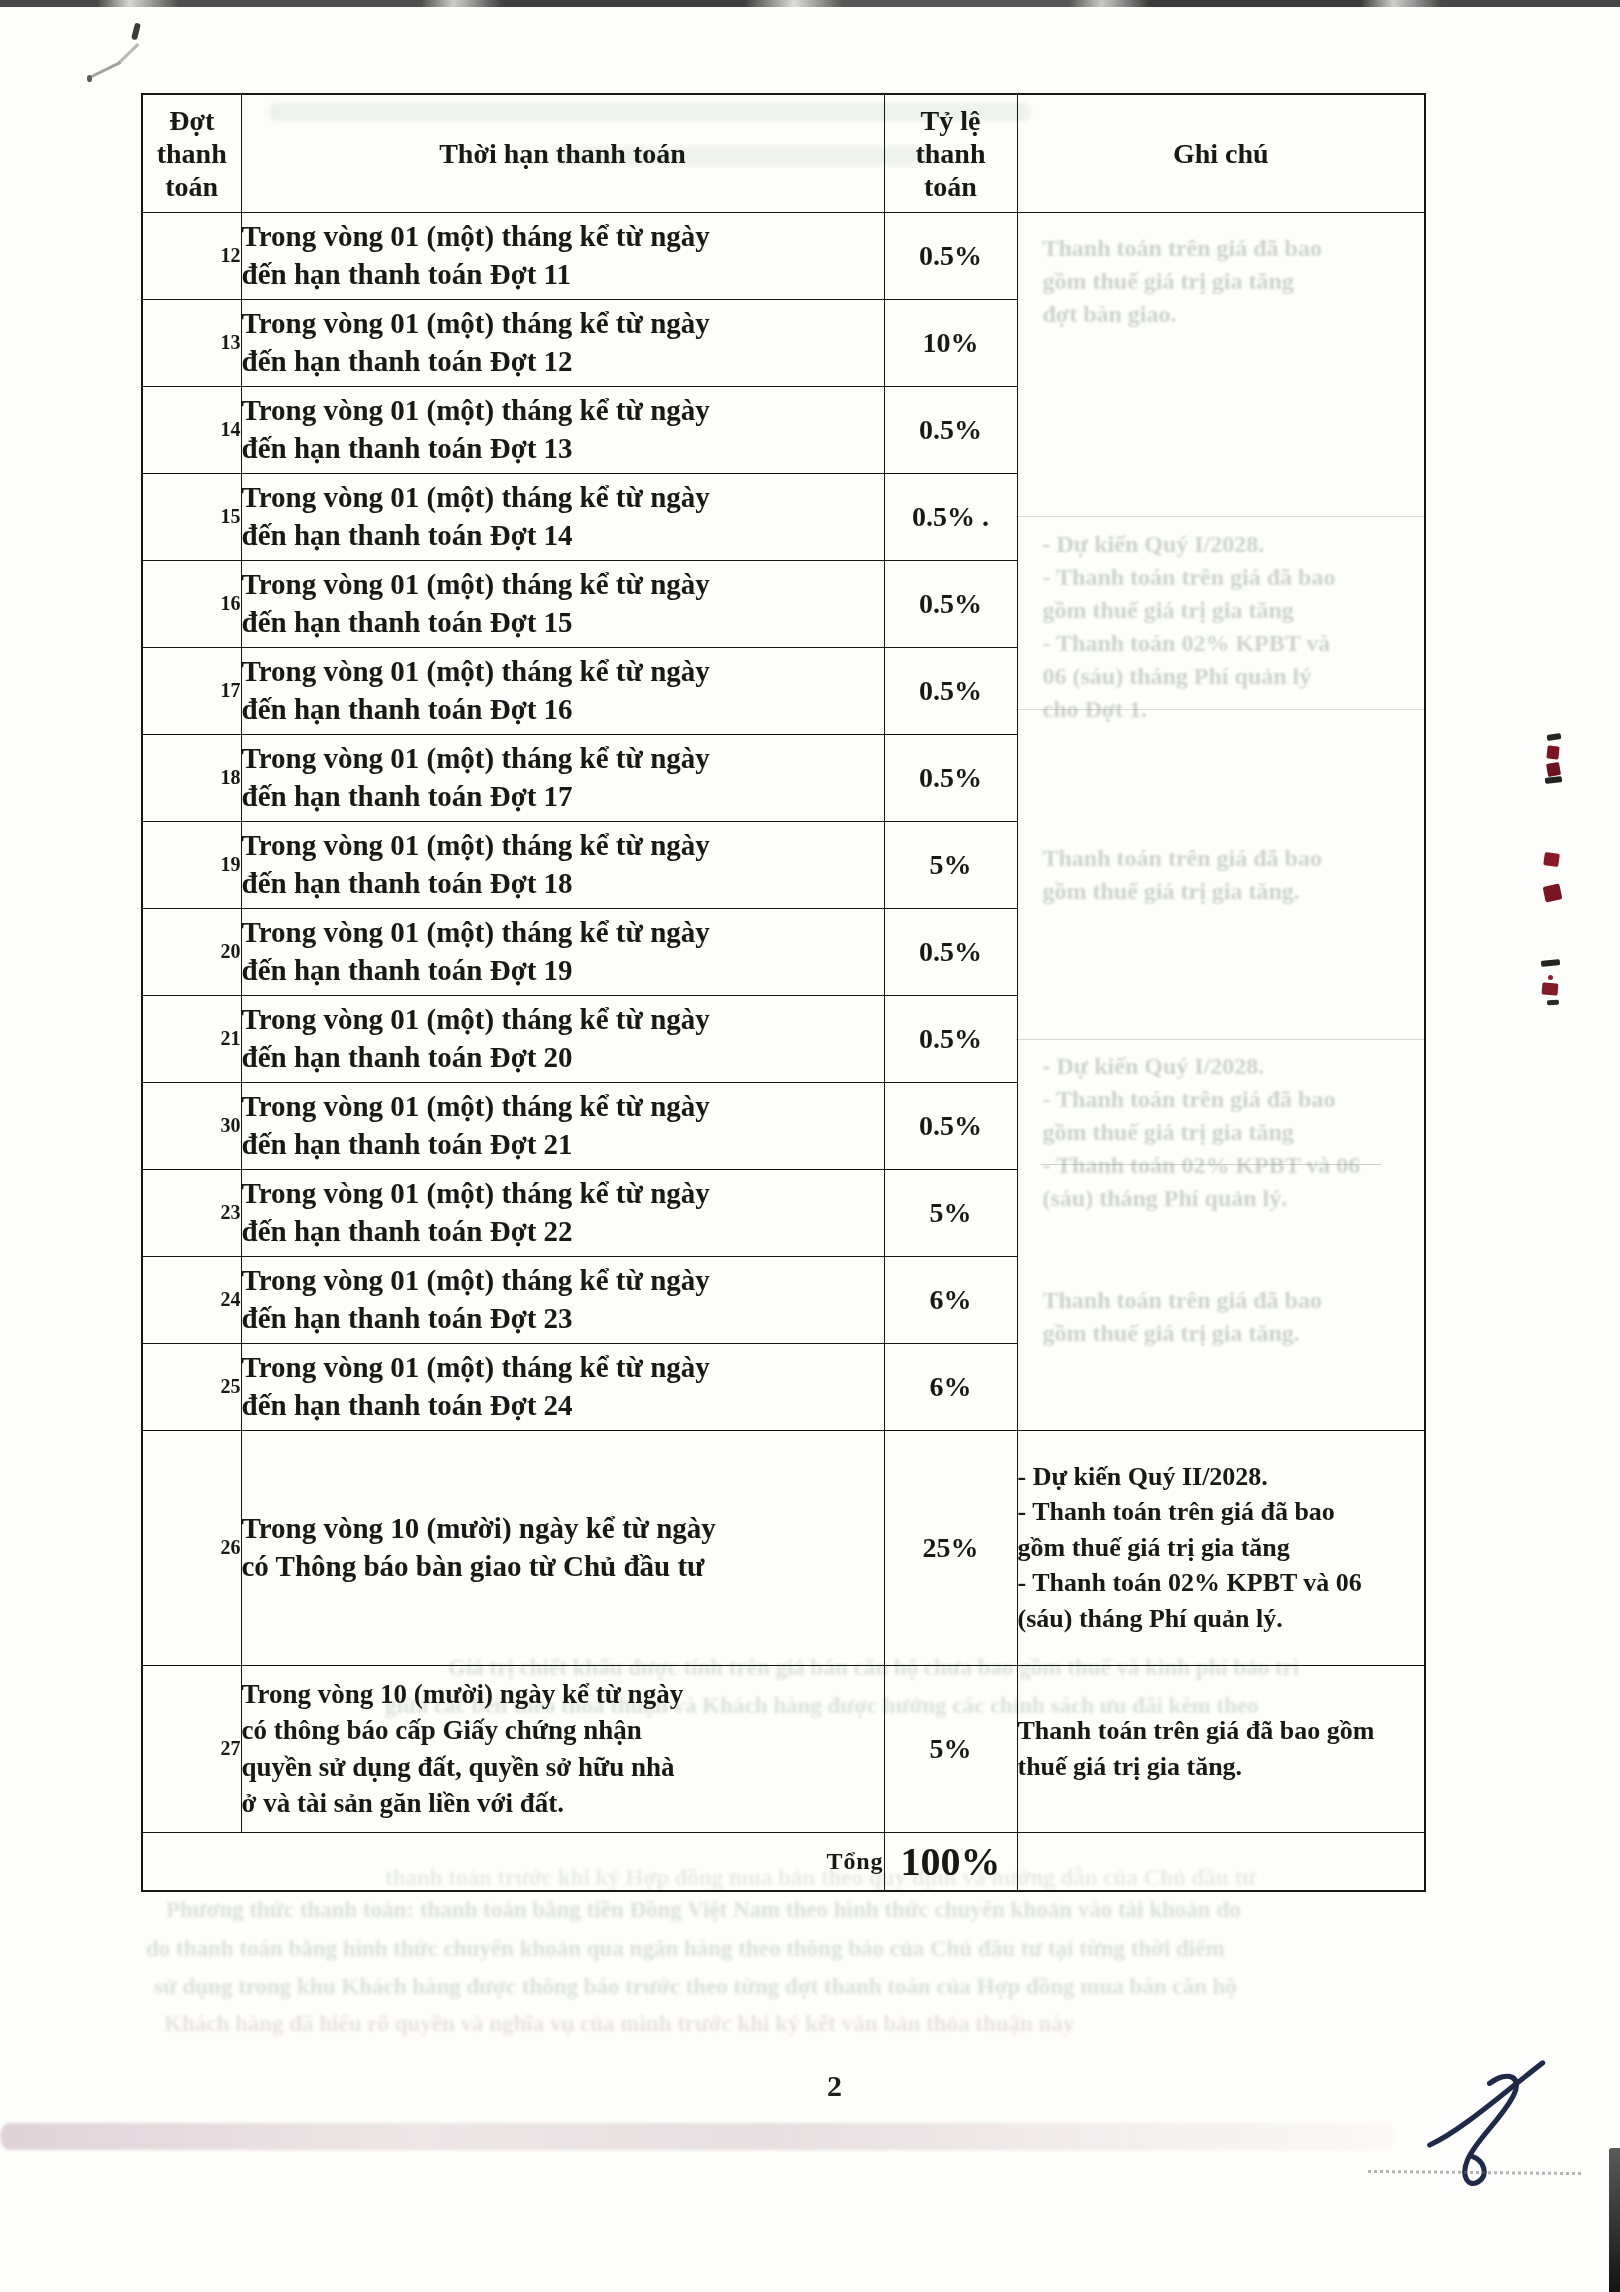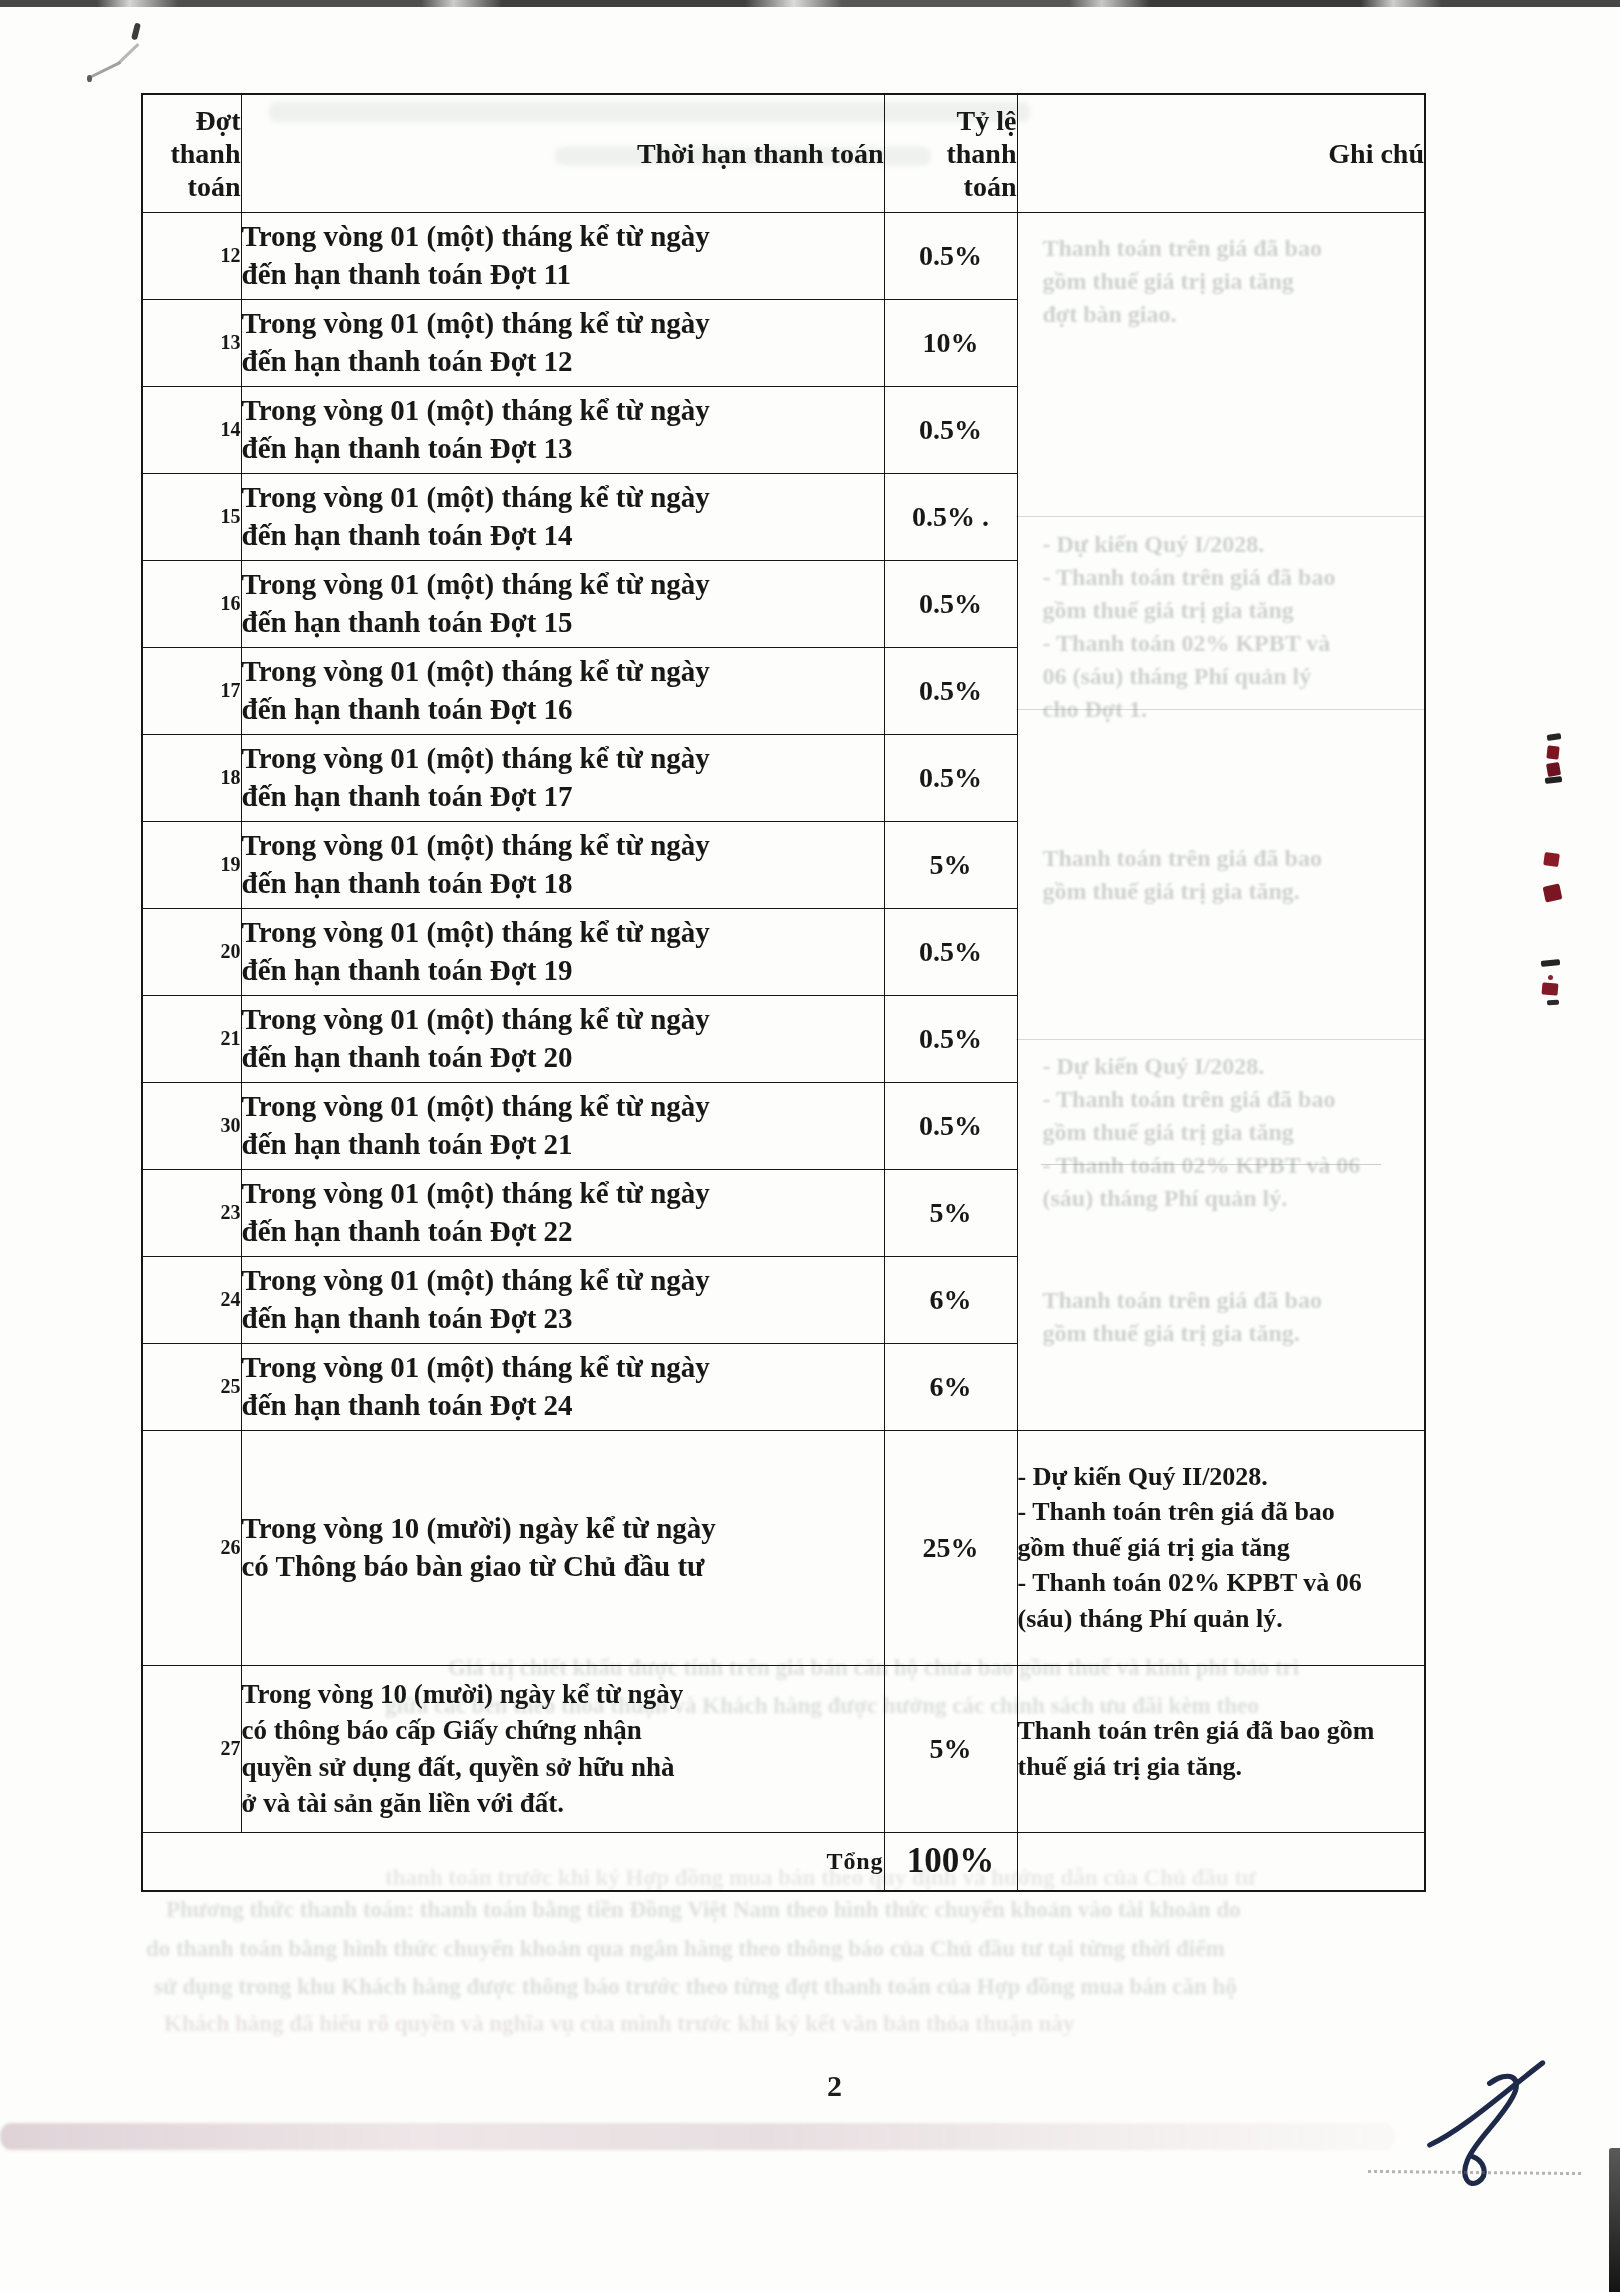--- a/index.html
+++ b/index.html
@@ -52,29 +52,29 @@
   
   table.sched{
     position:absolute;left:141px;top:93px;width:1282px;z-index:1;
     border-collapse:collapse;table-layout:fixed;
     border:2.7px solid #161616;
   }
   table.sched td,table.sched th{
     border:1.8px solid #161616;background:transparent;
     font-weight:700;vertical-align:middle;padding:0;
   }
-  th.hd{font-size:28px;line-height:1.18;text-align:right;white-space:pre-line;}
+  th.hd{font-size:28px;line-height:1.18;text-align:center;white-space:pre-line;}
   td.num{font-size:20px;text-align:right;}
   td.dl{font-size:29px;line-height:1.3;text-align:left;padding:5.4px 5.4px 5.4px 14.3px;white-space:pre-line;margin-left:39px;}
   td.dl27{font-size:27px;line-height:1.34;text-align:justify;padding:5.4px 9px 5.4px 14.3px;white-space:pre-line;}
   td.ratio{font-size:28px;text-align:center;}
   td.merged{position:relative;}
   td.notes{font-size:26px;line-height:1.36;text-align:left;padding:5.4px 7.2px 5.4px 10.7px;white-space:pre-line;}
   td.total-label{font-size:24px;text-align:right;letter-spacing:0.9px;}
-  td.total-ratio{font-size:35px;text-align:center;}
+  td.total-ratio{font-size:40px;text-align:center;}
   tr.hrow{height:118px;}
   tr.r{height:87px;}
   tr.r26{height:235px;}
   tr.r27{height:167px;}
   tr.rtot{height:59px;}
 
   
   .bleed{
     position:absolute;left:25px;right:7.2px;
     font-weight:700;font-size:24px;line-height:1.38;white-space:pre-line;

